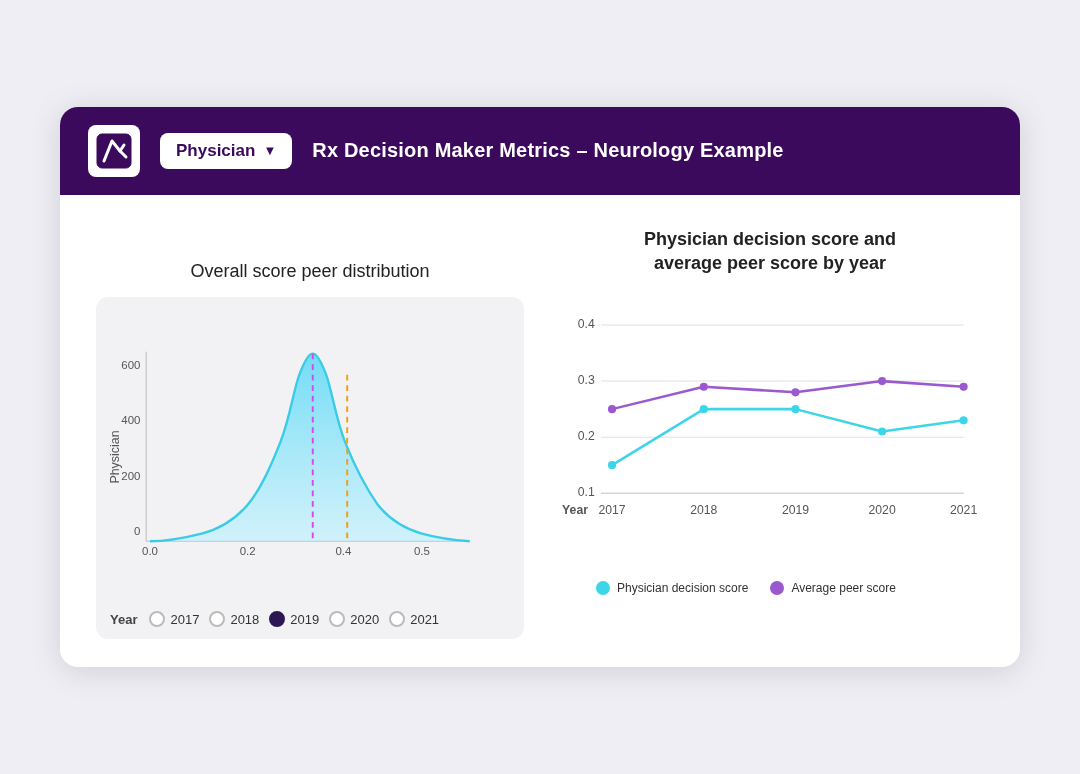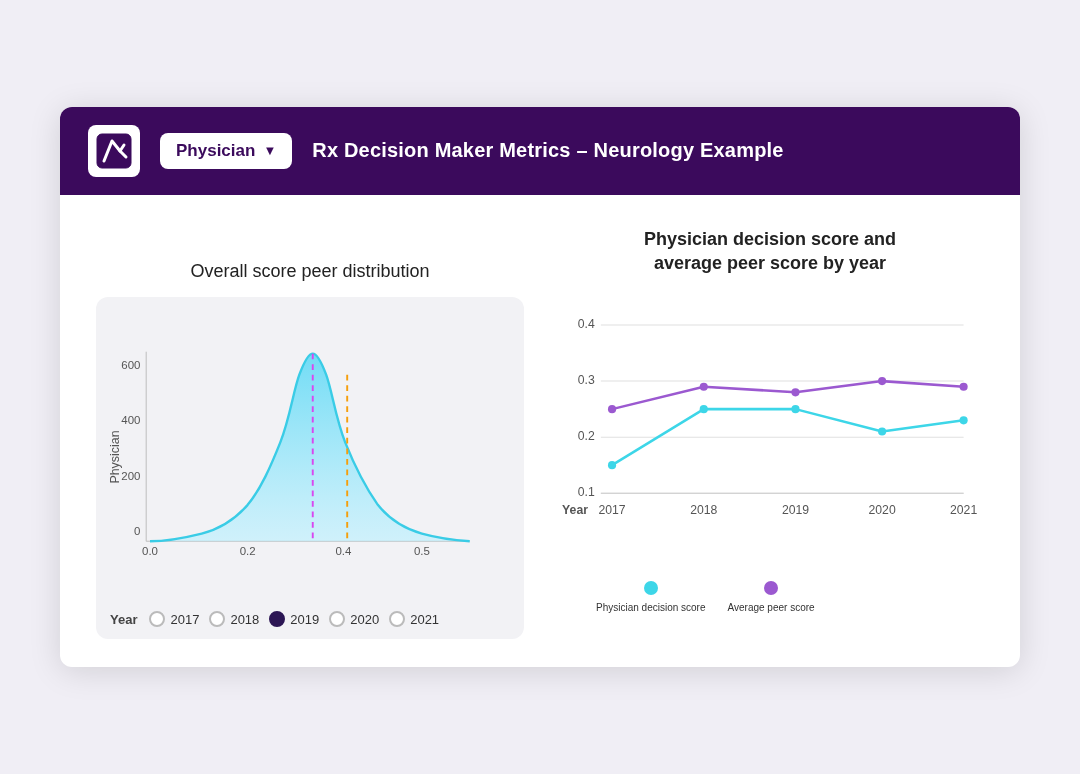--- a/index.html
+++ b/index.html
@@ -6,21 +6,21 @@
     body {
       background: #f0eef5;
       display: flex;
       align-items: center;
       justify-content: center;
       min-height: 100vh;
       font-family: 'Segoe UI', Arial, sans-serif;
     }
     .card {
       background: #fff;
-      border-radius: 12px;
+      border-radius: 18px;
       overflow: hidden;
       width: 960px;
       box-shadow: 0 4px 32px rgba(0,0,0,0.13);
     }
     .header {
       background: #3b0a5c;
       display: flex;
       align-items: center;
       padding: 18px 28px;
       gap: 20px;
@@ -138,23 +138,22 @@
       display: flex;
       align-items: center;
       gap: 22px;
       margin-top: 8px;
       padding-left: 40px;
     }
     .line-legend-item {
       display: flex;
       align-items: center;
       gap: 7px;
-      font-size: 10px;
+      font-size: 12px;
       color: #333;
-      flex-direction: column;
     }
     .line-legend-dot {
       width: 14px;
       height: 14px;
       border-radius: 50%;
       display: inline-block;
     }
   </style>
 </head>
 <body>

